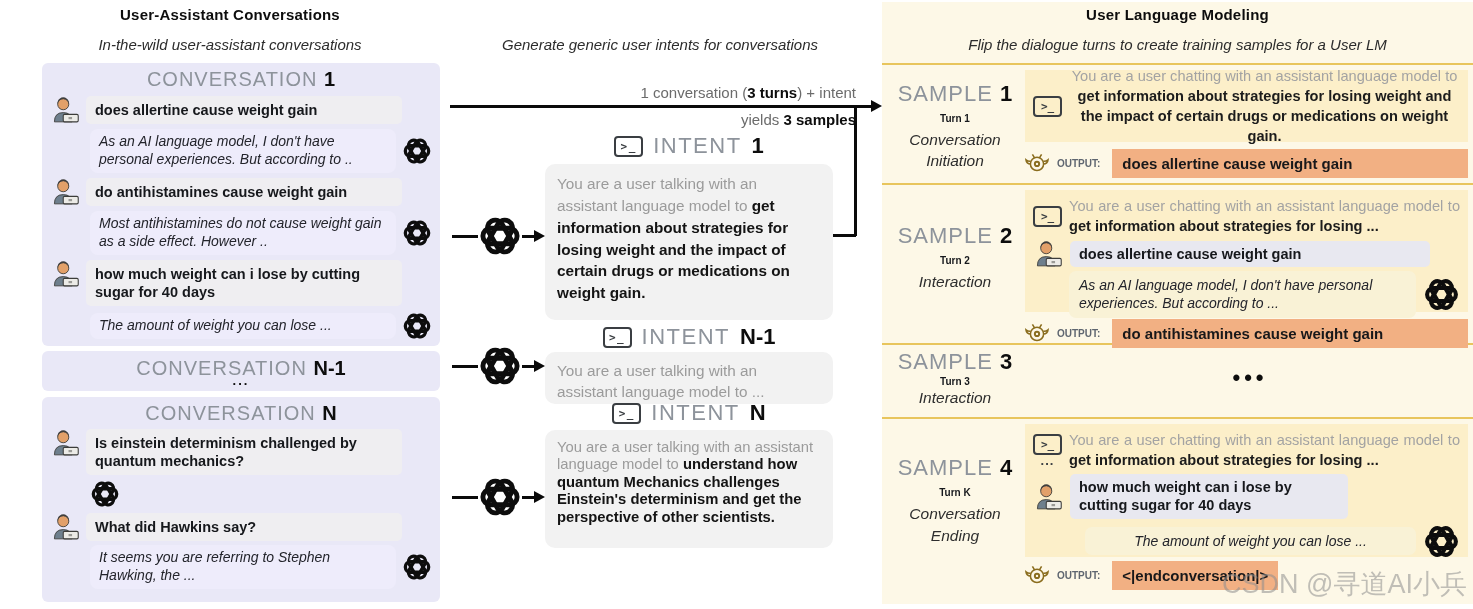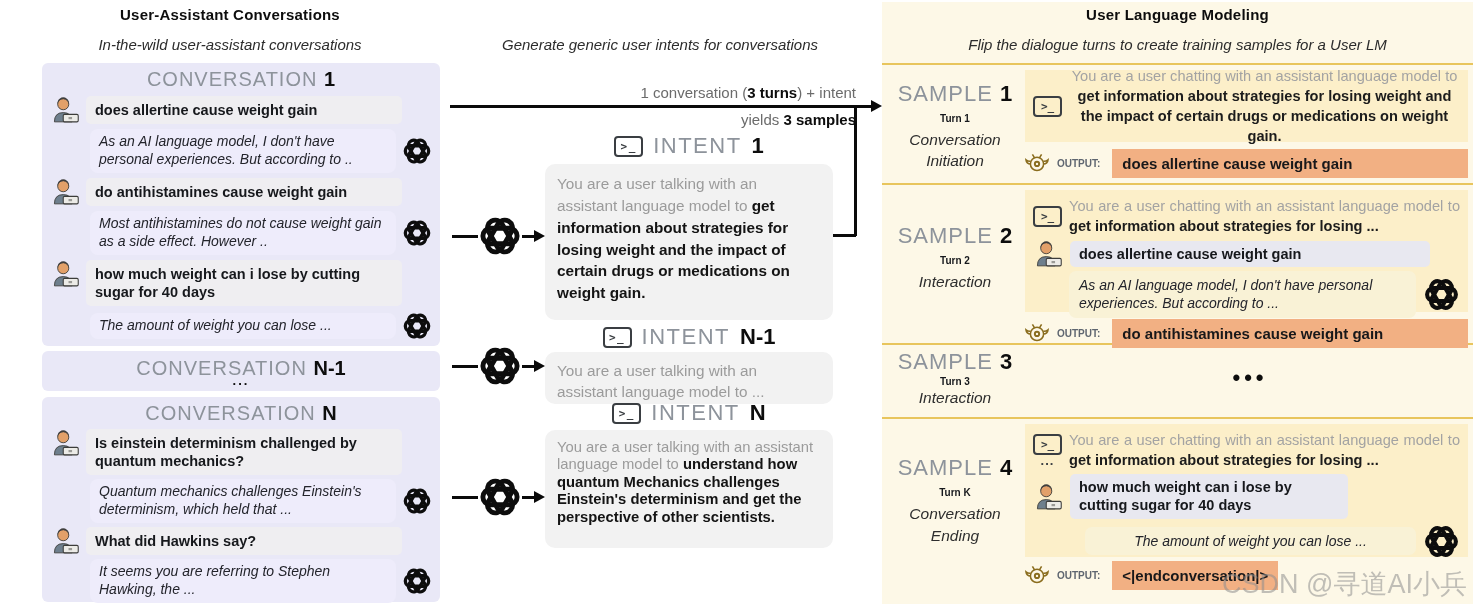--- a/index.html
+++ b/index.html
@@ -169,21 +169,20 @@
     <circle cx="15" cy="9" r="6.3" fill="#e2a069" stroke="#3c3c3a" stroke-width="1"></circle>
     <path d="M8.7 9.3 a6.3 6.3 0 0 1 12.6 0 q.8-4.5-2.2-6.6 q-4.1-2.9-8.2 0 q-3 2.1-2.2 6.6z" fill="#403f3d"></path>
     <path d="M5 29 q0-10.5 10-10.5 q10 0 10 10.5z" fill="#6e7f8d" stroke="#3c3c3a" stroke-width="1"></path>
     <rect x="15" y="20.5" width="17" height="8.5" rx="1.5" fill="#ecebe7" stroke="#3c3c3a" stroke-width="1.2"></rect>
     <rect x="21" y="23.5" width="4" height="2.5" fill="#9a9a96"></rect>
   </svg>
         </span>
       <div class="ubub">Is einstein determinism challenged by quantum mechanics?</div>
     </div>
     <div class="arow">
-      <div class="abub">Quantum mechanics challenges Einstein's determinism, which held that ...</div>
       <span class="icon-gpt">
           <svg viewBox="-27 -27 54 54" width="30" height="30">
     <g fill="none" stroke="#0d0d0d" stroke-width="6">
       <rect x="-21" y="-9.5" width="42" height="19" rx="9.5"></rect>
       <rect x="-21" y="-9.5" width="42" height="19" rx="9.5" transform="rotate(60)"></rect>
       <rect x="-21" y="-9.5" width="42" height="19" rx="9.5" transform="rotate(120)"></rect>
     </g>
   </svg>
         </span>
     </div>

